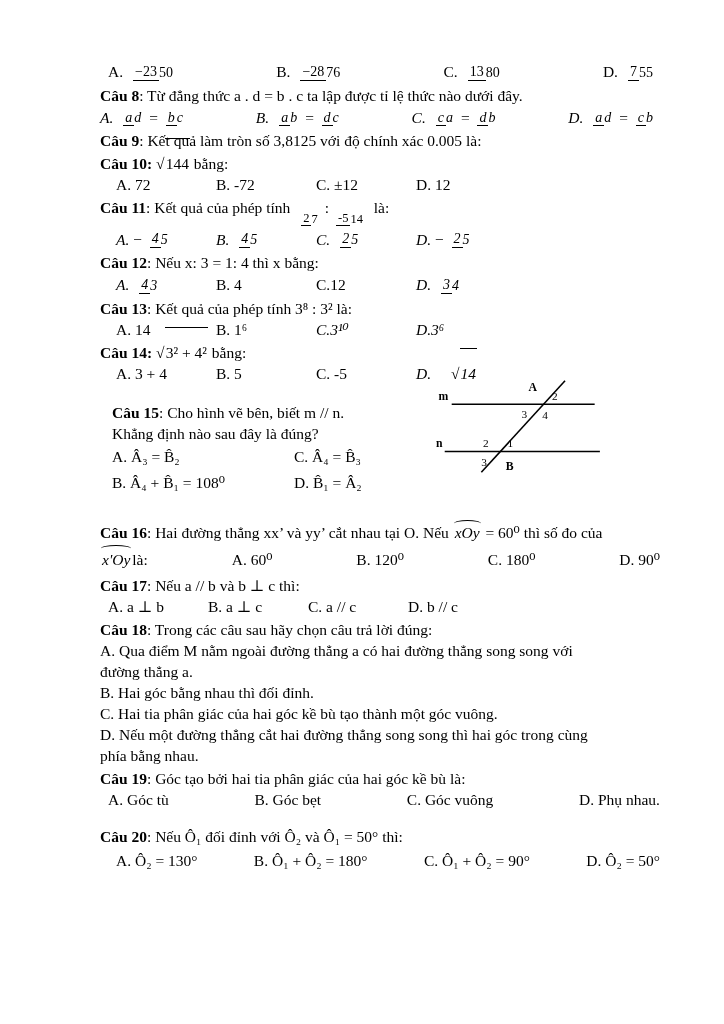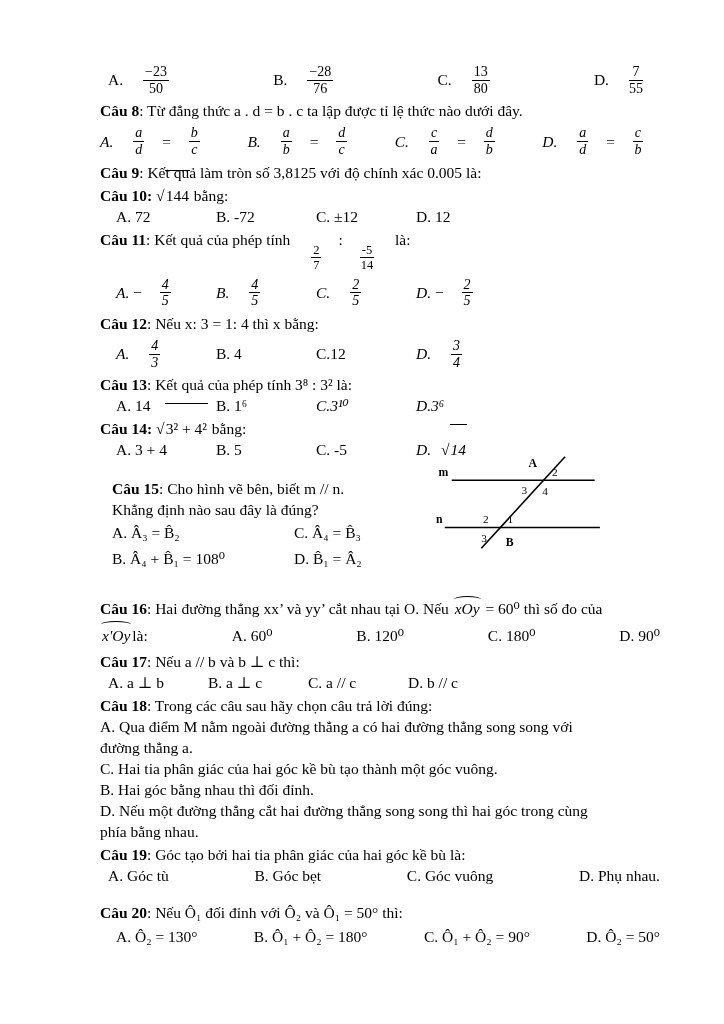--- a/index.html
+++ b/index.html
@@ -12,22 +12,22 @@
   .qtitle{line-height:21px;margin-top:2px}
   .line{line-height:21px}
   .opts{display:flex;align-items:center;line-height:21px}
   .cols .opt{width:100px}
   .cols .opt:last-child{width:auto}
   .spread{justify-content:space-between}
   .indent1{padding-left:16px}
   .indent2{padding-left:8px}
   .opt{display:inline-flex;align-items:center;white-space:nowrap}
   .opt .lbl{margin-right:3px}
-  .frac{display:inline-flex;flex-direction:column;
-        font-size:14px;line-height:1.12;margin:1px 17px}
+  .frac{display:inline-flex;flex-direction:row;align-items:center;
+        font-size:14px;line-height:1.12;margin:1px 7px}
   .frac .num{border-bottom:1px solid #000;padding:0 2px;text-align:center}
   .frac .den{text-align:center}
   .frac.sm{font-size:12.5px;vertical-align:-9px}
   .fracrow{margin:3px 0;line-height:normal}
   .sqrt{white-space:nowrap;margin-left:4px}
   .sqrt .rad{border-top:1.2px solid #000;padding:16px 1px}
   .whatv{position:relative;font-style:italic;display:inline-block;padding:0 2px}
   .whatv::before{content:"";position:absolute;left:1px;right:1px;top:-2px;height:6px;
                  border-top:1.3px solid #000;border-radius:50% 50% 0 0}
   .it{font-style:italic}
@@ -213,21 +213,21 @@
     <span class="opt it">D.3⁶</span>
   </div>
 
   <p class="qtitle"><b>Câu 14:</b><span class="sqrt"><span>√</span><span class="rad">3² + 4²</span></span><span> bằng:</span></p>
   <div class="opts cols indent1">
     <span class="opt">A. 3 + 4</span>
     <span class="opt">B. 5</span>
     <span class="opt">C. -5</span>
     <span class="opt it">
       <span class="lbl">D.</span>
-      <span class="sqrt" style="margin-left:7px"><span>√</span><span class="rad">14</span></span>
+      <span class="sqrt" style="margin-left:17px"><span>√</span><span class="rad">14</span></span>
     </span>
   </div>
 
   <div class="q15wrap">
     <svg class="fig" width="170" height="98" viewBox="0 0 195 112">
       <line x1="18" y1="30" x2="182" y2="30"></line>
       <line x1="10" y1="84" x2="188" y2="84"></line>
       <line x1="148" y1="3" x2="52" y2="108"></line>
       <text x="3" y="25" class="b">m</text>
       <text x="0" y="79" class="b">n</text>
@@ -268,22 +268,22 @@
   <div class="opts cols indent2">
     <span class="opt">A. a ⊥ b</span>
     <span class="opt">B. a ⊥ c</span>
     <span class="opt">C. a // c</span>
     <span class="opt">D. b // c</span>
   </div>
 
   <p class="qtitle"><b>Câu 18</b><span>: Trong các câu sau hãy chọn câu trả lời đúng:</span></p>
   <p class="line">A. Qua điểm M nằm ngoài đường thẳng a có hai đường thẳng song song với</p>
   <p class="line">đường thẳng a.</p>
+  <p class="line">B. Hai góc bằng nhau thì đối đỉnh.</p>
   <p class="line">C. Hai tia phân giác của hai góc kề bù tạo thành một góc vuông.</p>
-  <p class="line">B. Hai góc bằng nhau thì đối đỉnh.</p>
   <p class="line">D. Nếu một đường thẳng cắt hai đường thẳng song song thì hai góc trong cùng</p>
   <p class="line">phía bằng nhau.</p>
 
   <p class="qtitle"><b>Câu 19</b><span>: Góc tạo bởi hai tia phân giác của hai góc kề bù là:</span></p>
   <div class="opts spread indent2">
     <span class="opt">A.  Góc tù</span>
     <span class="opt">B. Góc bẹt</span>
     <span class="opt">C.  Góc vuông</span>
     <span class="opt">D. Phụ nhau.</span>
   </div>

